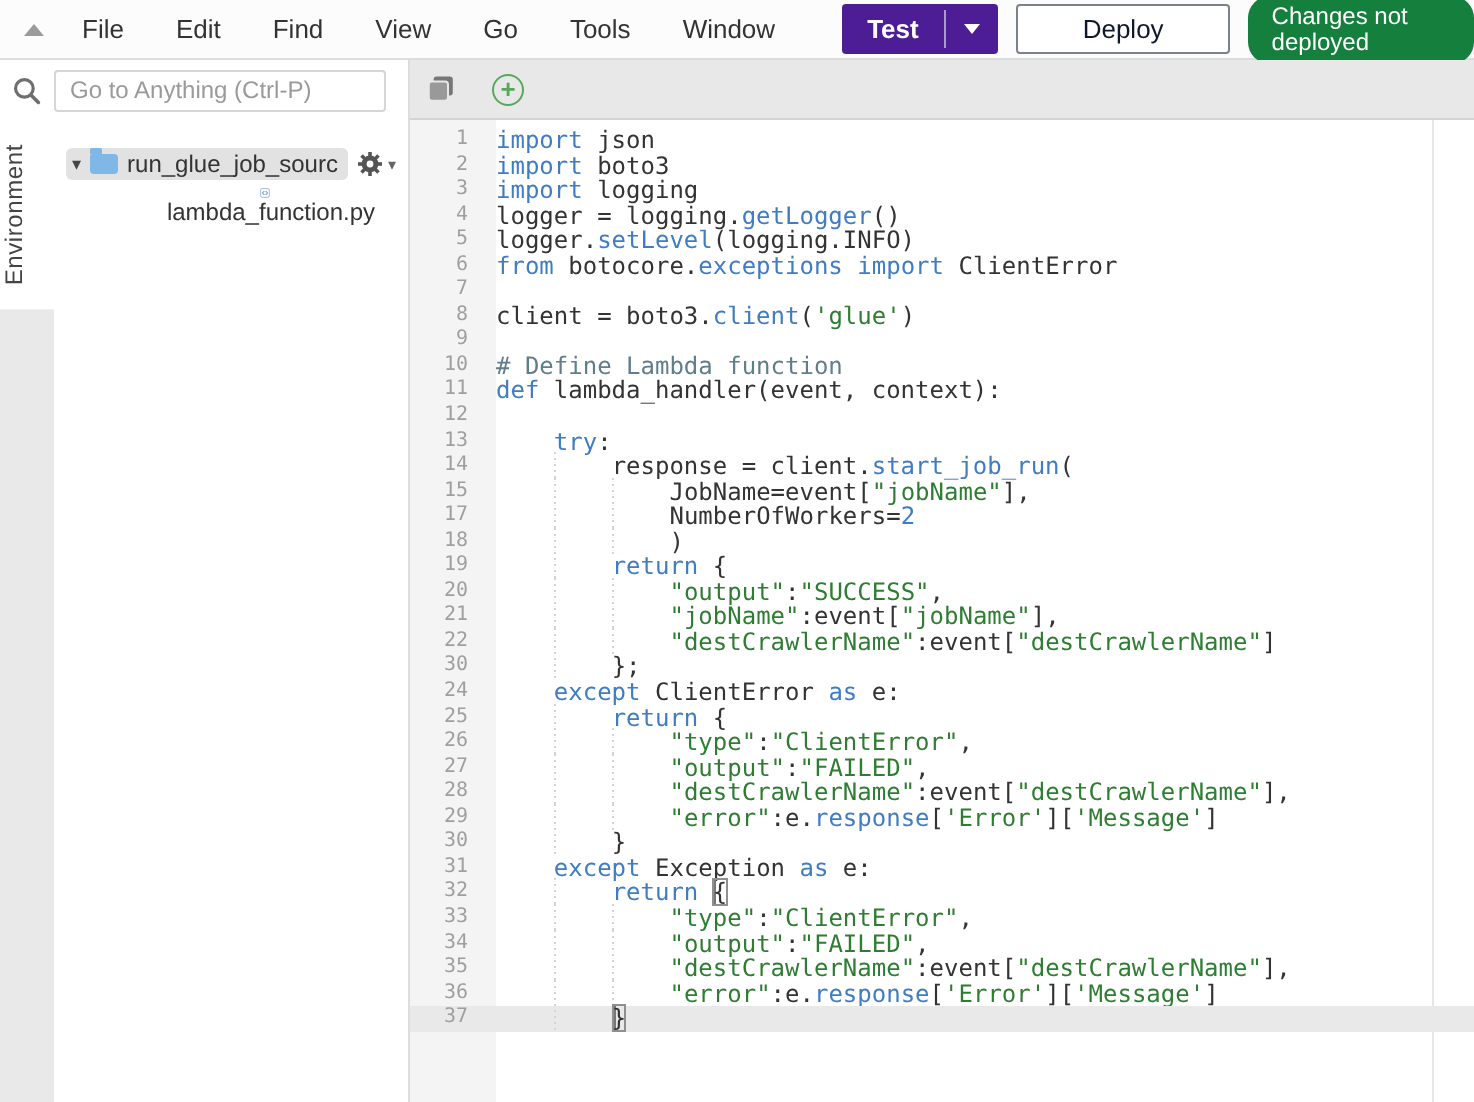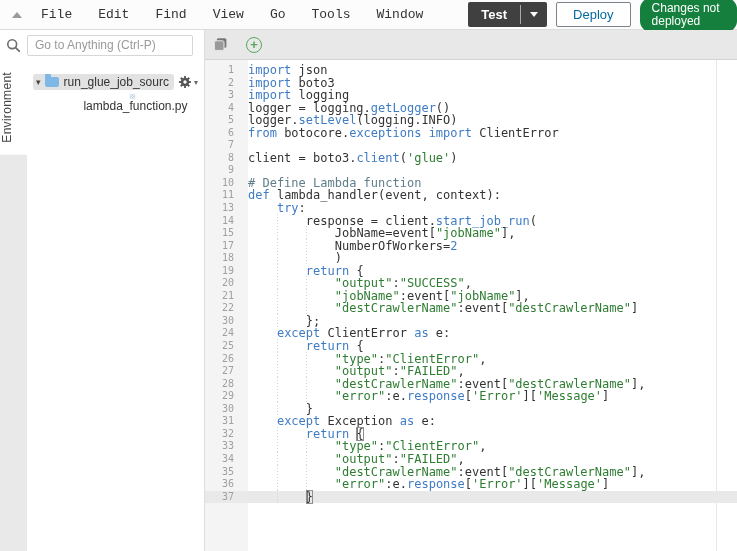--- a/index.html
+++ b/index.html
@@ -11,36 +11,36 @@
 
   
   .menubar {
     height:30px; background:#fcfcfc; border-bottom:1px solid #dcdcdc;
     display:flex; align-items:center; padding-left:8px;
   }
   .collapse-tri {
     width:0; height:0; border-left:5px solid transparent; border-right:5px solid transparent;
     border-bottom:6px solid #9a9a9a; margin:0 6px 0 4px; cursor:pointer;
   }
-  .menu-items { display:flex; align-items:center;font-family:Liberation Mono, monospace; }
+  .menu-items { display:flex; align-items:center; }
   .menu-item { padding:0 13px; font-size:13px; color:#333; cursor:pointer; }
   .test-btn {
-    margin-left:32px; height:25px; background:#404040; border-radius:2px;
+    margin-left:20px; height:25px; background:#4c1d95; border-radius:2px;
     display:flex; align-items:stretch; color:#fff; cursor:pointer;justify-content:space-between;
   }
   .test-btn .lbl { padding:4px 13px; font-size:13px; font-weight:bold; line-height:17px; }
   .test-btn .div { width:1px; background:rgba(255,255,255,.55); margin:3px 0; }
   .test-btn .caret { display:flex; align-items:center; padding:0 9px; }
   .test-btn .caret i {
     width:0; height:0; border-left:4px solid transparent; border-right:4px solid transparent;
     border-top:5px solid #fff;
   }
   .deploy-btn {
     margin-left:9px; height:25px; background:#fff; border:1px solid #7b828c; border-radius:2px;
-    font-size:13px; color:#0369a1; padding:3px 16px; line-height:17px; cursor:pointer;
+    font-size:13px; color:#0f172a; padding:3px 32px; line-height:17px; cursor:pointer;
   }
   .badge {
     margin-left:9px; background:#15803d; color:#fff; font-size:12px;
     border-radius:11px; padding:4px 12px; line-height:13px;
   }
 
   
   .mainrow { display:flex; height:521px; }
   .left { width:205px; border-right:1px solid #ddd; display:flex; flex-direction:column; background:#fff; }
   .searchrow { height:30px; display:flex; align-items:center; background:#fff; flex:0 0 30px; }
@@ -242,20 +242,24 @@
             </div>
             <div class="cl">
               <span class="ln">10</span>
               <span class="ct"><span class="cmt"># Define Lambda function</span></span>
             </div>
             <div class="cl">
               <span class="ln">11</span>
               <span class="ct"><span class="kw">def</span> lambda_handler(event, context):</span>
             </div>
             <div class="cl">
+              <span class="ln">12</span>
+              <span class="ct"></span>
+            </div>
+            <div class="cl">
               <span class="ln">13</span>
               <span class="ct"><span>    </span><span class="kw">try</span>:</span>
             </div>
             <div class="cl">
               <span class="ln">14</span>
               <span class="ct"><span>    </span><span class="ig">    </span>response = client.<span class="fn">start_job_run</span>(</span>
             </div>
             <div class="cl">
               <span class="ln">15</span>
               <span class="ct"><span>    </span><span class="ig">    </span><span class="ig">    </span>JobName=event[<span class="str">"jobName"</span>],</span>

